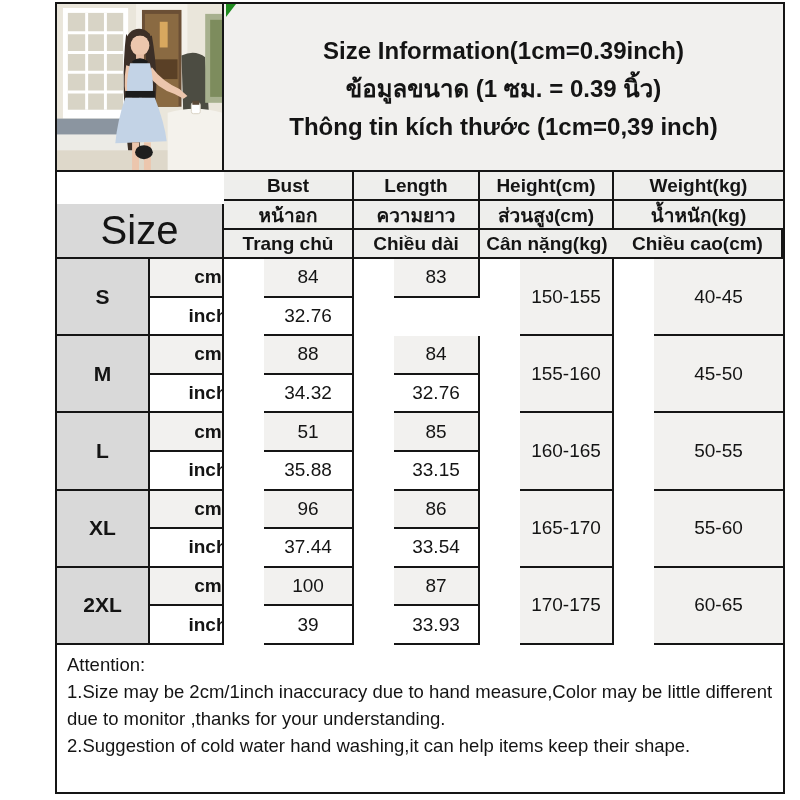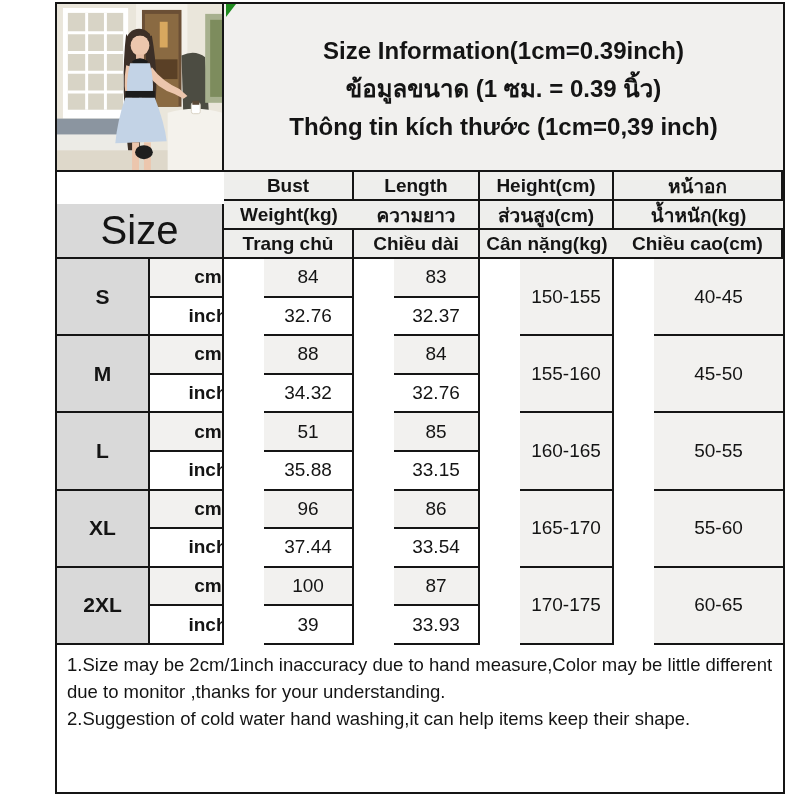--- a/index.html
+++ b/index.html
@@ -113,44 +113,43 @@
     </div>
     <div class="corner-marker"></div>
   </div>
 
   <div class="grid6 header-sec">
     <div class="cell size-big">Size</div>
 
     <div class="cell hcell">Bust</div>
     <div class="cell hcell">Length</div>
     <div class="cell hcell">Height(cm)</div>
+    <div class="cell hcell last-col">Weight(kg)</div>
+
     <div class="cell hcell">หน้าอก</div>
-
-    <div class="cell hcell last-col">Weight(kg)</div>
     <div class="cell hcell">ความยาว</div>
     <div class="cell hcell">ส่วนสูง(cm)</div>
     <div class="cell hcell last-col">น้ำหนัก(kg)</div>
 
     <div class="cell hcell">Trang chủ</div>
     <div class="cell hcell">Chiều dài</div>
     <div class="cell hcell last-col">Cân nặng(kg)</div>
     <div class="cell hcell">Chiều cao(cm)</div>
   </div>
 
   <div class="grid6 body-sec">
 
     <div class="cell size-label">S</div>
     <div class="cell unit shade">cm</div>
     <div class="cell val shade">84</div>
     <div class="cell val shade">83</div>
     <div class="cell val span2">150-155</div>
     <div class="cell val span2 last-col">40-45</div>
     <div class="cell unit white">inch</div>
     <div class="cell val white">32.76</div>
-    <div class="cell val white">32.37</div>
 
     <div class="cell size-label">M</div>
     <div class="cell unit shade">cm</div>
     <div class="cell val shade">88</div>
     <div class="cell val shade">84</div>
     <div class="cell val span2">155-160</div>
     <div class="cell val span2 last-col">45-50</div>
     <div class="cell unit white">inch</div>
     <div class="cell val white">34.32</div>
     <div class="cell val white">32.76</div>
@@ -180,17 +179,18 @@
     <div class="cell val shade">100</div>
     <div class="cell val shade">87</div>
     <div class="cell val span2">170-175</div>
     <div class="cell val span2 last-col">60-65</div>
     <div class="cell unit white">inch</div>
     <div class="cell val white">39</div>
     <div class="cell val white">33.93</div>
   </div>
 
   <div class="attention">
+    <div>Attention:</div>
     <div>1.Size may be 2cm/1inch inaccuracy due to hand measure,Color may be little different due to monitor ,thanks for your understanding.</div>
     <div>2.Suggestion of cold water hand washing,it can help items keep their shape.</div>
   </div>
 
 </div>
 
 </body></html>

